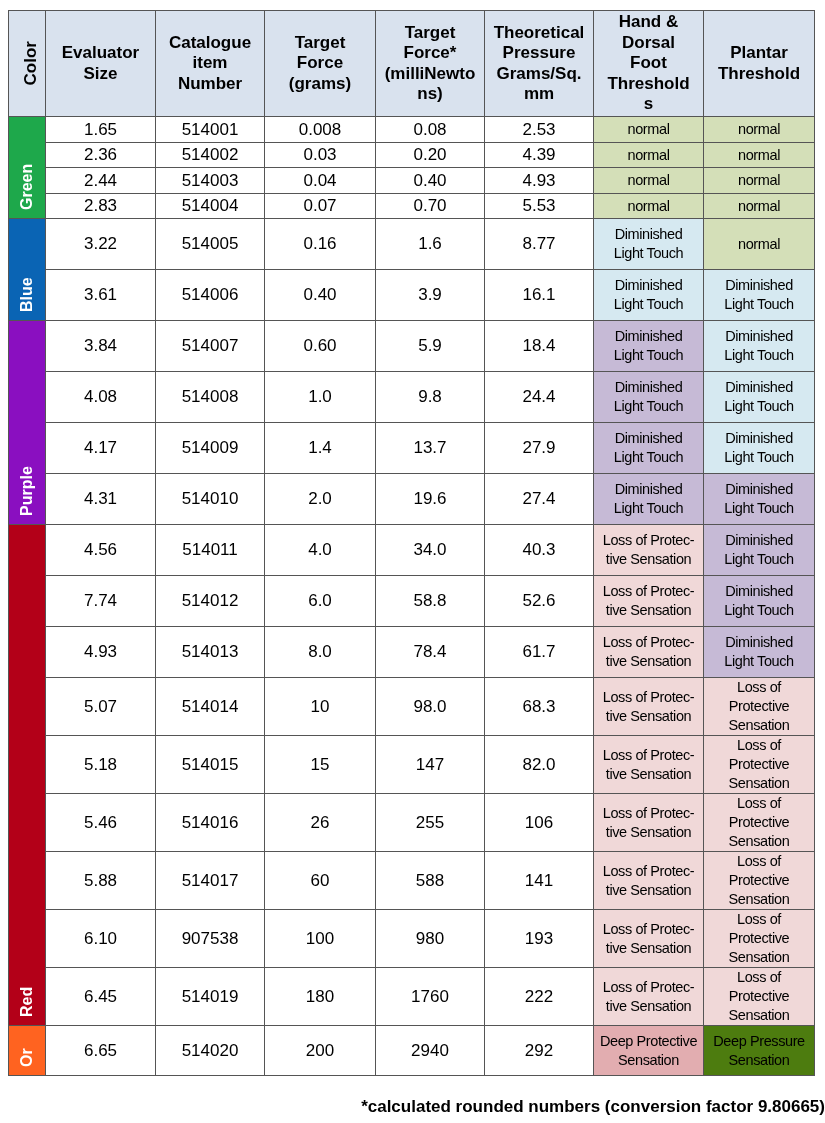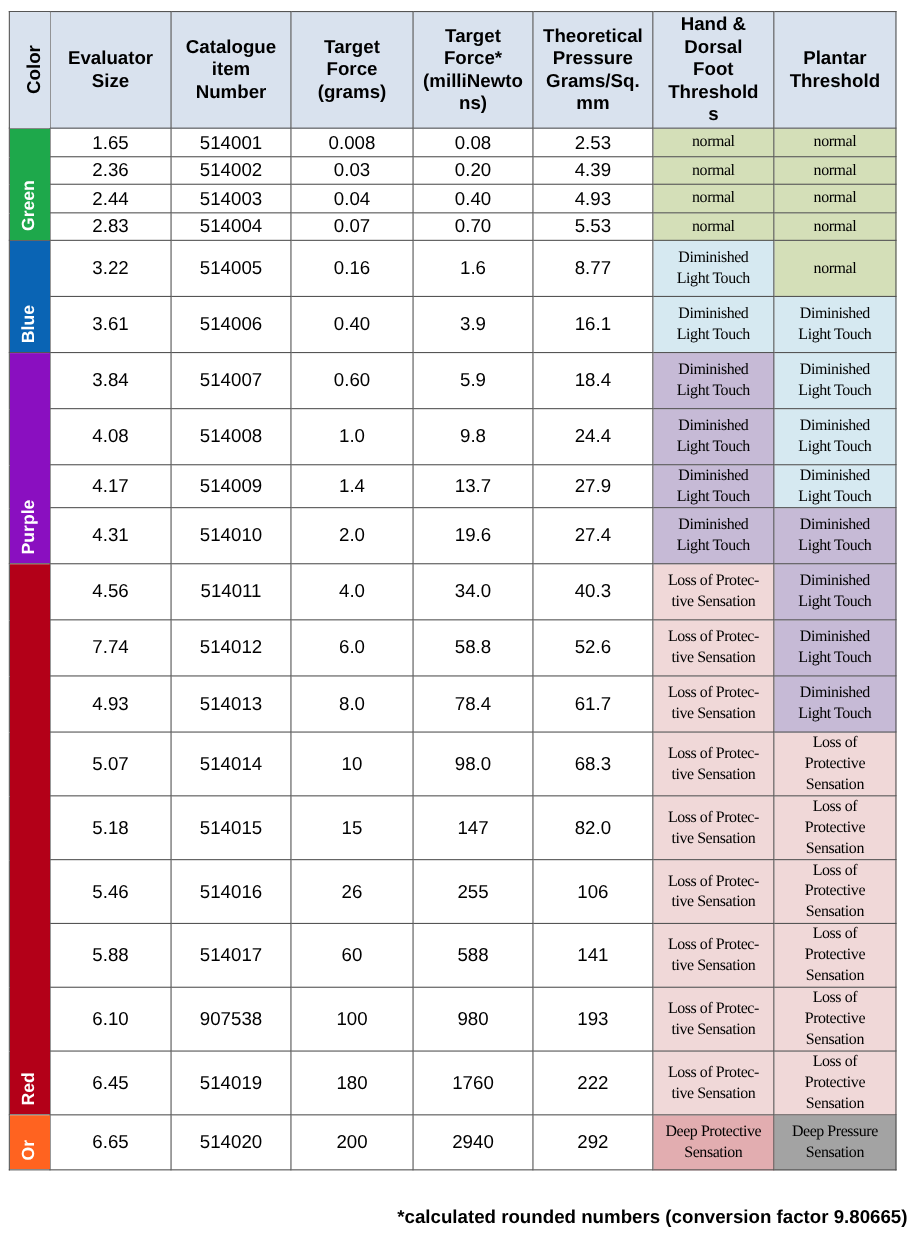--- a/index.html
+++ b/index.html
@@ -18,21 +18,21 @@
     background:#d9e2ee;
     font-weight:bold; font-size:17px; line-height:20.5px;
     height:105px;
   }
   th.colorhead { position:relative; }
   th.colorhead span.rot {
     display:inline-block; transform:rotate(-90deg); white-space:nowrap;
     font-size:17px; font-weight:bold;
   }
   td.num { font-size:17px; }
-  td.status { font-size:14.5px; line-height:19px; font-family:Liberation Serif, serif; letter-spacing:-0.4px; }
+  td.status { font-size:14.5px; line-height:19px; font-family:Liberation Sans, sans-serif; letter-spacing:-0.4px; }
   td.group { color:#fff; font-weight:bold; font-size:16px; position:relative; border-color:#555; }
   td.group span.rot {
     position:absolute; left:50%; bottom:8px;
     transform-origin:left bottom;
     transform:translateX(9px) rotate(-90deg);
     white-space:nowrap;
   }
   .footnote {
     position:absolute; right:0; top:1097px;
     font-weight:bold; font-size:17px;
@@ -139,21 +139,21 @@
       </tr>
       <tr style="height: 51px;">
         <td class="num">4.08</td>
         <td class="num">514008</td>
         <td class="num">1.0</td>
         <td class="num">9.8</td>
         <td class="num">24.4</td>
         <td class="status" style="background: rgb(198, 186, 214);">Diminished<br>Light Touch</td>
         <td class="status" style="background: rgb(214, 233, 241);">Diminished<br>Light Touch</td>
       </tr>
-      <tr style="height: 39px;">
+      <tr style="height: 51px;">
         <td class="num">4.17</td>
         <td class="num">514009</td>
         <td class="num">1.4</td>
         <td class="num">13.7</td>
         <td class="num">27.9</td>
         <td class="status" style="background: rgb(198, 186, 214);">Diminished<br>Light Touch</td>
         <td class="status" style="background: rgb(214, 233, 241);">Diminished<br>Light Touch</td>
       </tr>
       <tr style="height: 51px;">
         <td class="num">4.31</td>
@@ -251,18 +251,18 @@
       <tr style="height: 50px;">
         <td class="group" rowspan="1" style="background: rgb(255, 99, 32);">
           <span class="rot">Or</span>
         </td>
         <td class="num">6.65</td>
         <td class="num">514020</td>
         <td class="num">200</td>
         <td class="num">2940</td>
         <td class="num">292</td>
         <td class="status" style="background: rgb(226, 173, 176);">Deep Protective<br>Sensation</td>
-        <td class="status" style="background: #a3a3a3; text-align: center;">Deep Pressure<br>Sensation</td>
+        <td class="status" style="background: #4d7c0f; text-align: center;">Deep Pressure<br>Sensation</td>
       </tr>
     </tbody>
 </table>
 
 <div class="footnote">*calculated rounded numbers (conversion factor 9.80665)</div>
 
 </body></html>

